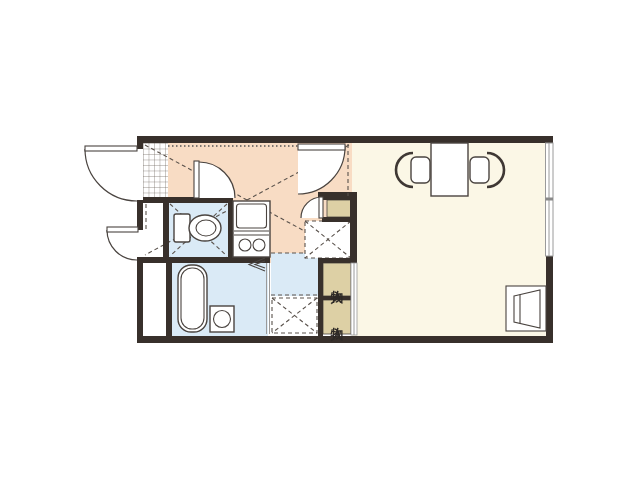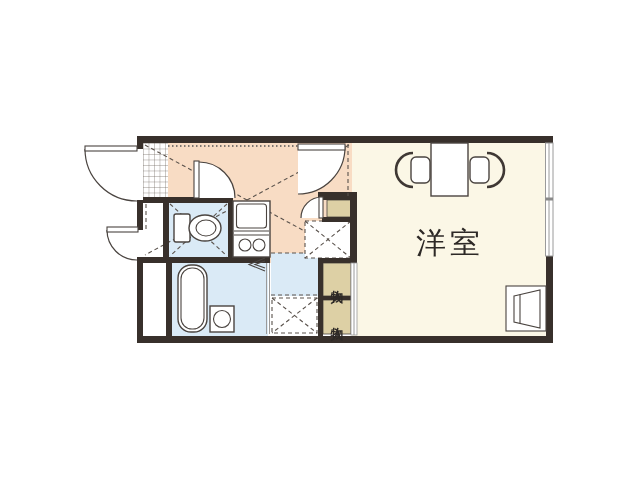--- a/index.html
+++ b/index.html
@@ -180,16 +180,15 @@
     <path d="M487,153 A17,17 0 0 1 487,187" class="chair-arc"></path>
   </g>
 
   <g>
     <rect x="506" y="286" width="40" height="45" class="fx-thin" style="fill:#fff"></rect>
     <polygon points="514,296 540,290 540,328 514,322" class="fx-thin" style="fill:#fff"></polygon>
     <line x1="520" y1="294.5" x2="520" y2="323.5" class="fx-thin"></line>
   </g>
 </svg>
 
-  <div class="room-label label-western">洋室</div>
   <div class="room-label label-storage s1">物入</div>
   <div class="room-label label-storage s2">物入</div>
 </div>
 
 </body></html>

